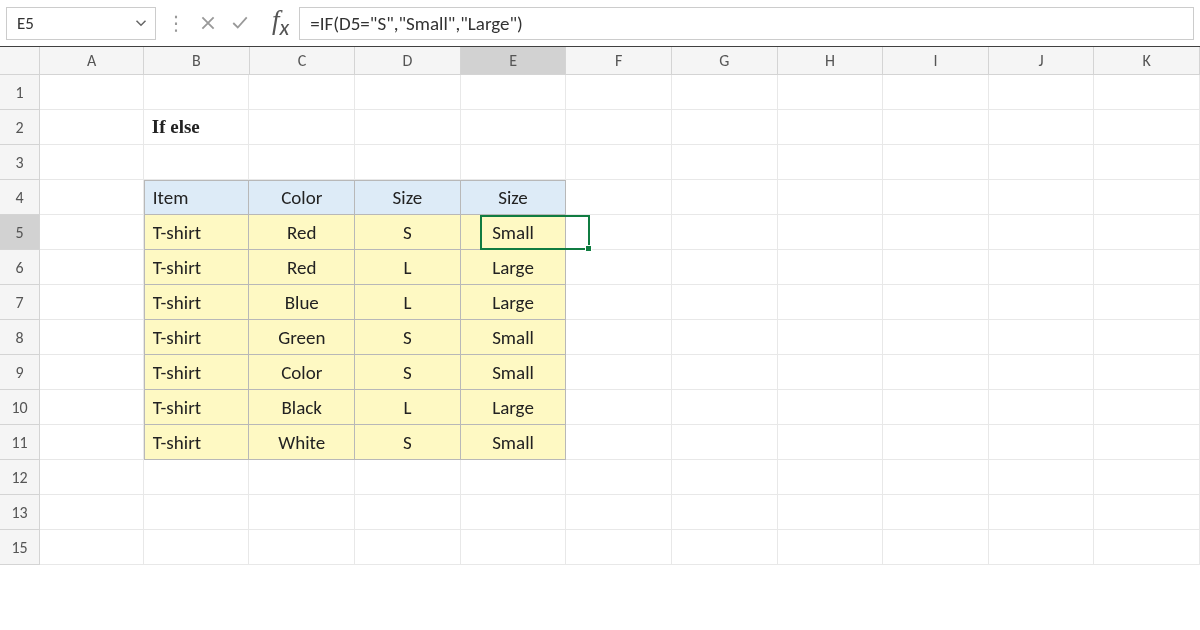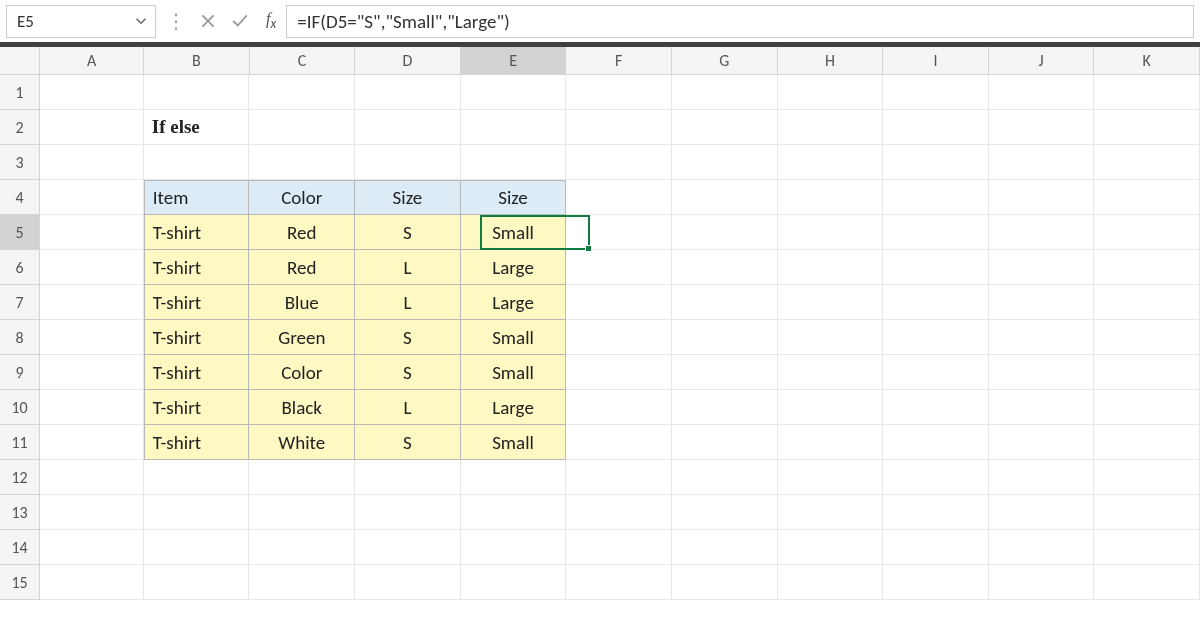--- a/index.html
+++ b/index.html
@@ -14,21 +14,21 @@
       width: 1200px;
       height: 630px;
     }
     
     
     .formula-bar {
       display: flex;
       align-items: center;
       height: 47px;
       background: #ffffff;
-      border-bottom: 5px solid #404040;
+      border-bottom: 1px solid #404040;
       padding: 0 6px;
     }
     .name-box-wrapper {
       display: flex;
       align-items: center;
       border: 1px solid #cccccc;
       height: 33px;
       background: #ffffff;
       margin-right: 8px;
     }
@@ -63,23 +63,23 @@
       display: flex;
       align-items: center;
       justify-content: center;
       cursor: pointer;
       color: #999;
     }
     .fb-btn svg { width: 18px; height: 18px; }
     .fb-fx {
       font-style: italic;
       font-family: 'Times New Roman', serif;
-      font-size: 16px;
+      font-size: 27px;
       color: #555;
-      margin: 0 6px 0 10px;
+      margin: 0 6px 0 16px;
       cursor: pointer;
     }
     .formula-input-wrap {
       flex: 1;
       border: 1px solid #cccccc;
       height: 33px;
       display: flex;
       align-items: center;
       padding: 0 10px;
       margin-left: 4px;
@@ -438,34 +438,20 @@
       <div class="cell w-std"></div>
       <div class="cell w-std"></div>
       <div class="cell w-std"></div>
       <div class="cell w-std"></div>
       <div class="cell w-std"></div>
       <div class="cell w-std"></div>
       <div class="cell w-std"></div>
       <div class="cell w-std"></div>
     </div>
 
-    <div class="row">
-      <div class="row-header">14</div>
-      <div class="cell w-a"></div>
-      <div class="cell w-bc"></div>
-      <div class="cell w-bc"></div>
-      <div class="cell w-std"></div>
-      <div class="cell w-std"></div>
-      <div class="cell w-std"></div>
-      <div class="cell w-std"></div>
-      <div class="cell w-std"></div>
-      <div class="cell w-std"></div>
-      <div class="cell w-std"></div>
-      <div class="cell w-std"></div>
-    </div>
 
     <div class="row">
       <div class="row-header">15</div>
       <div class="cell w-a"></div>
       <div class="cell w-bc"></div>
       <div class="cell w-bc"></div>
       <div class="cell w-std"></div>
       <div class="cell w-std"></div>
       <div class="cell w-std"></div>
       <div class="cell w-std"></div>

